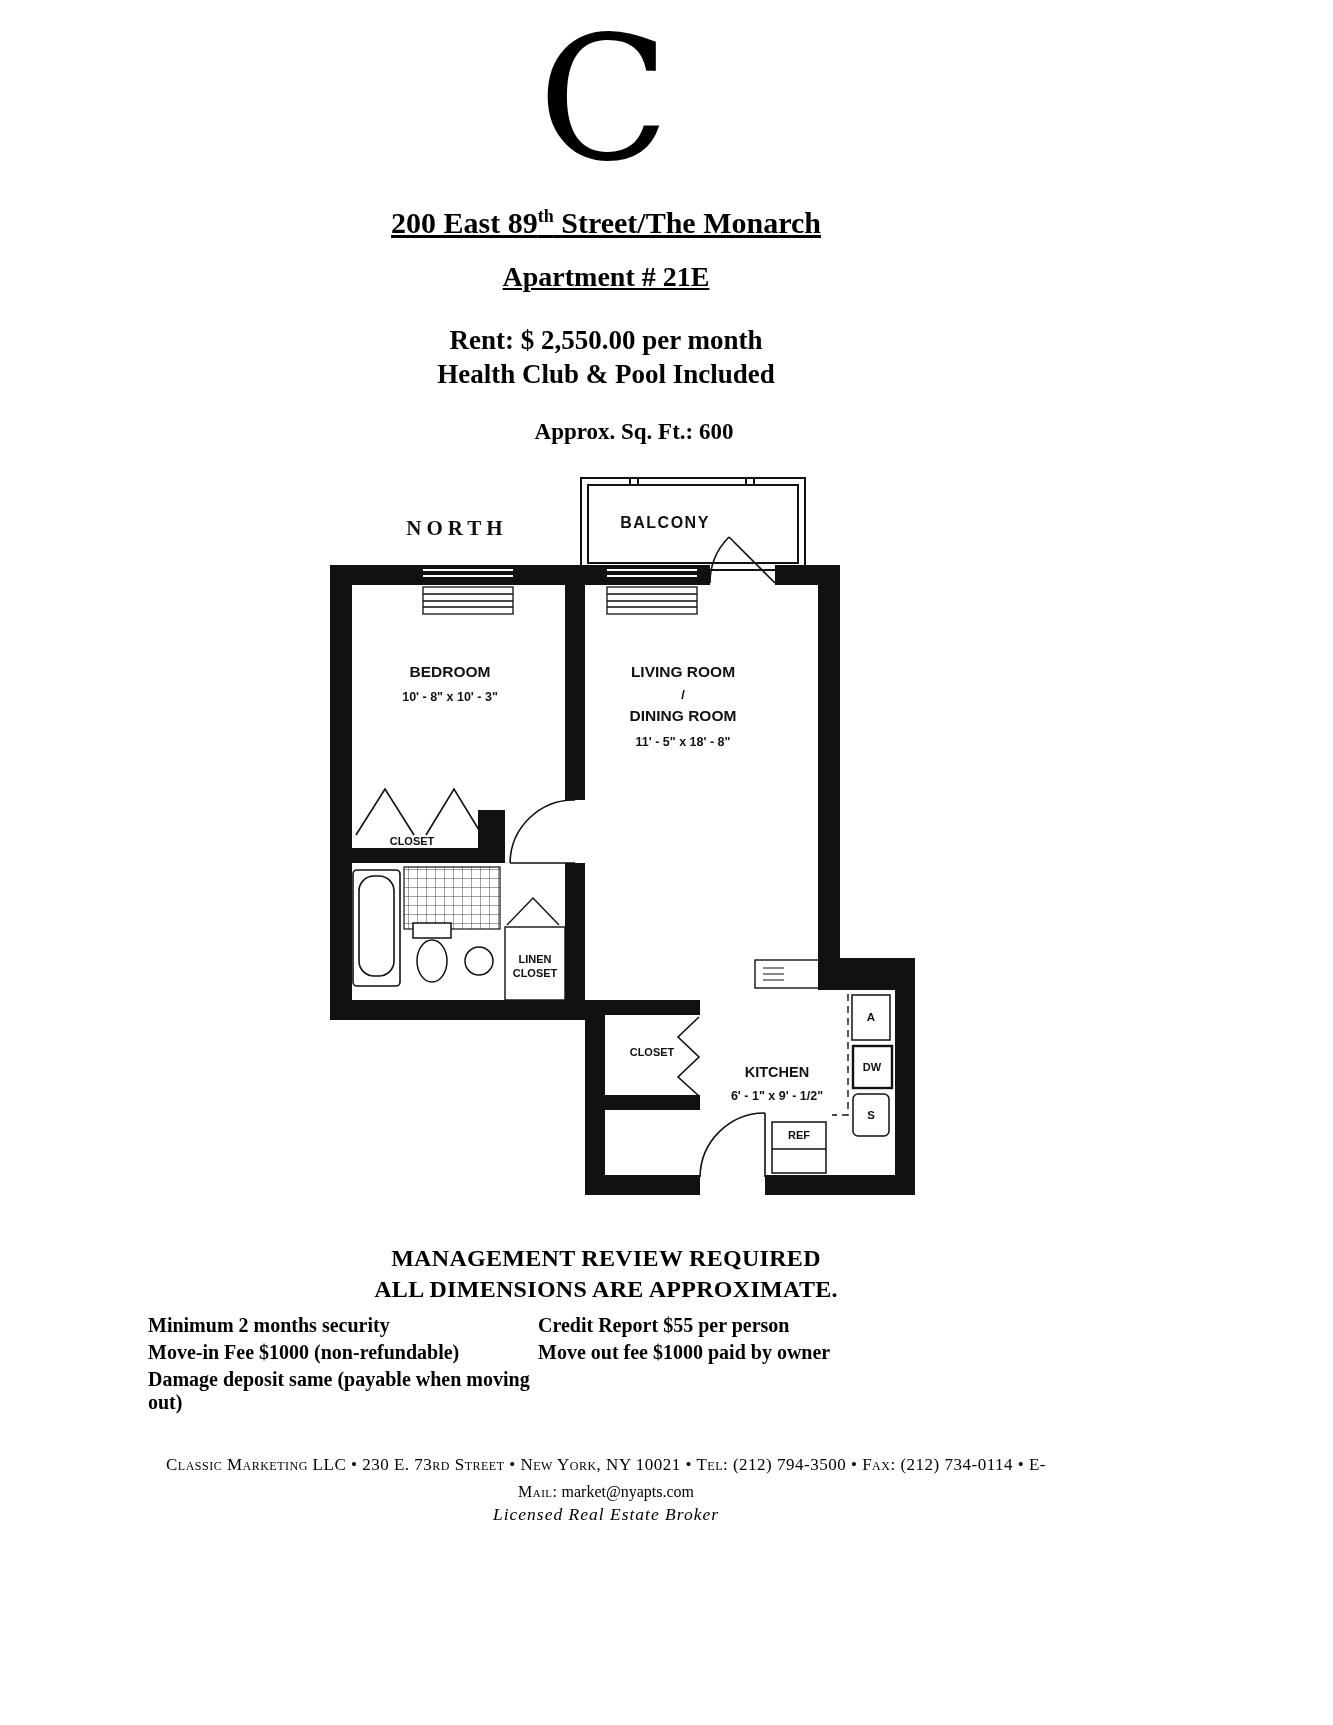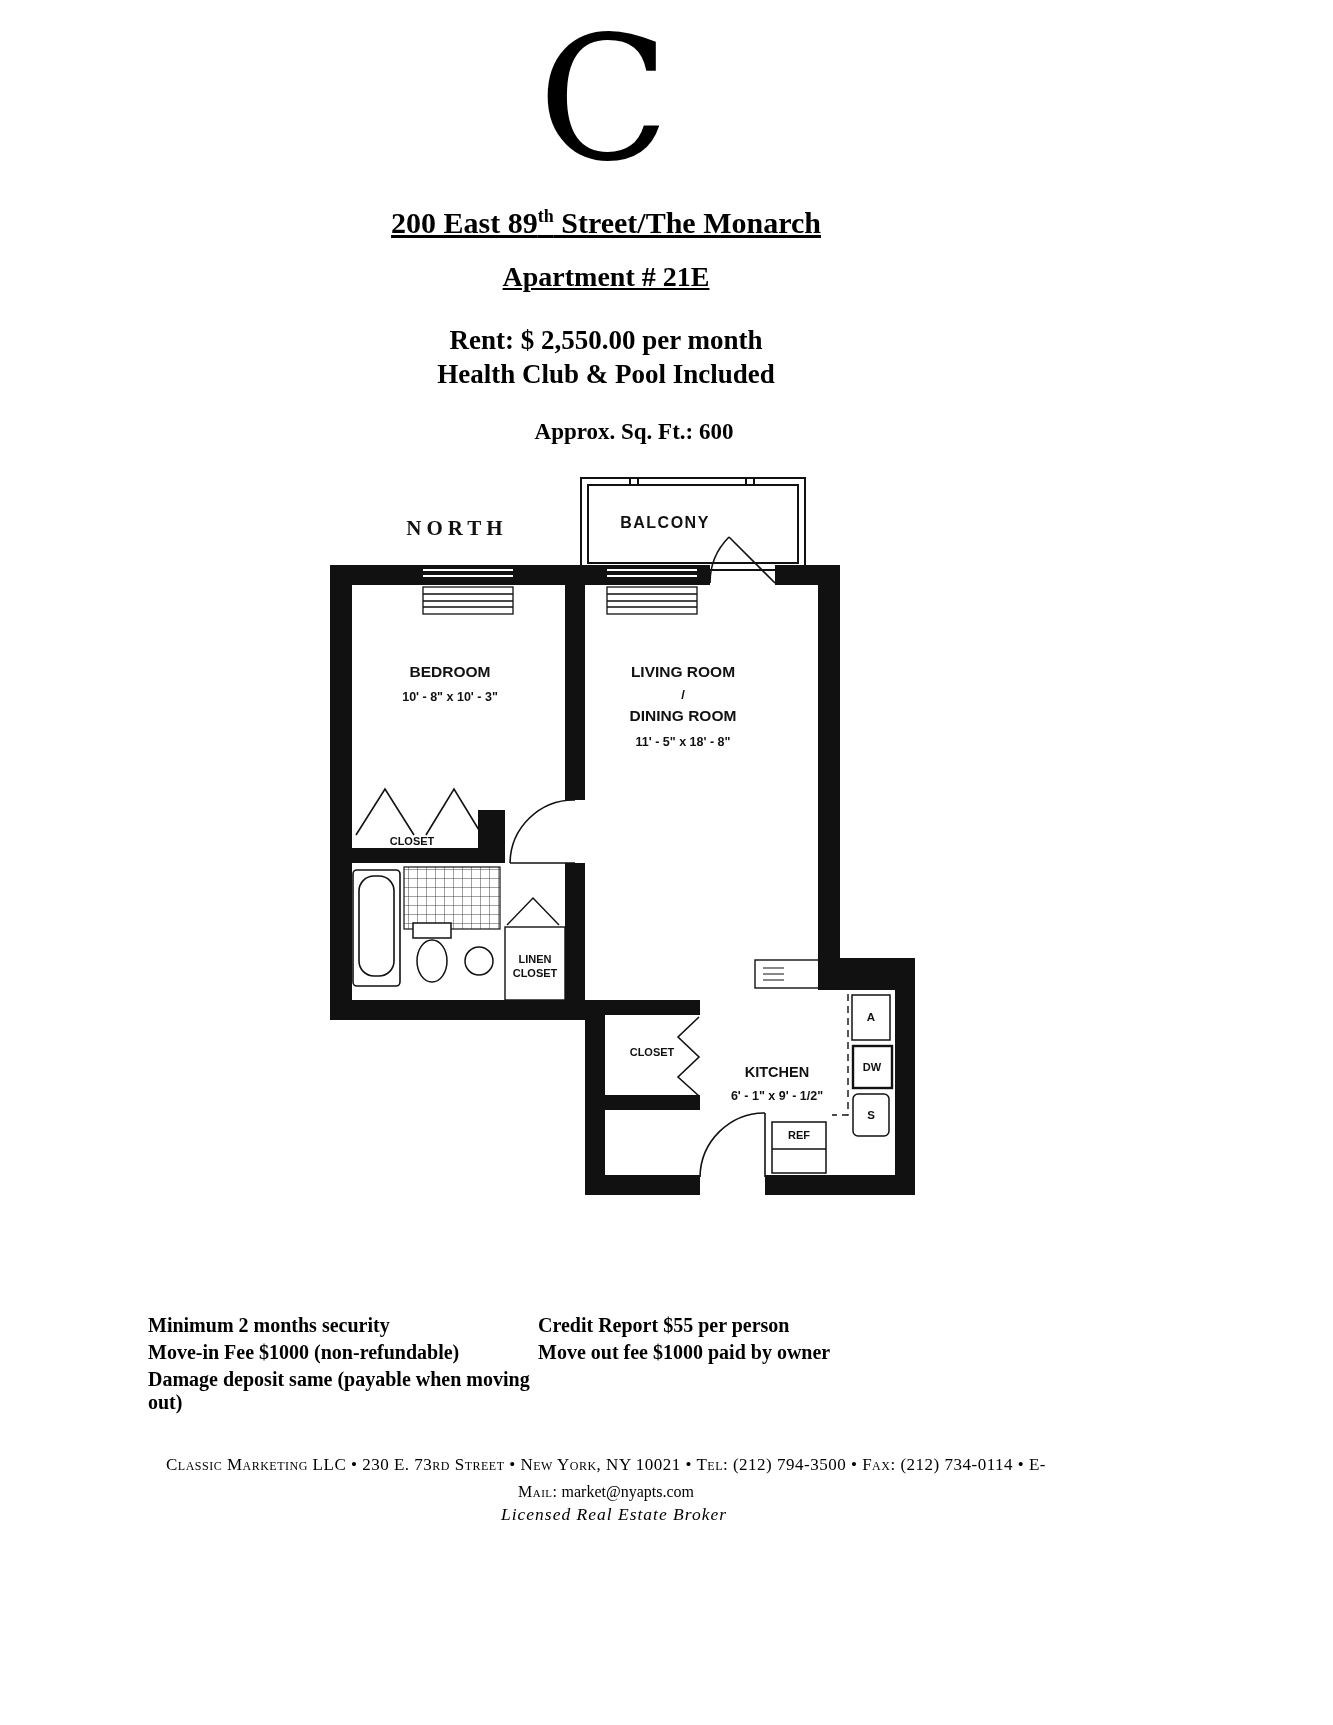--- a/index.html
+++ b/index.html
@@ -35,21 +35,21 @@
 
   
   .fees { position:absolute; left:148px; top:1314px; width:1060px; }
   .fees-heading { font-size:22px; font-weight:bold; margin-bottom:9px; }
   .fees-grid { display:grid; grid-template-columns:390px auto; row-gap:4px;
                font-size:20px; font-weight:bold; }
 
   
   .footer1 { top:1455px; font-size:17px; }
   .footer2 { top:1483px; font-size:16px; }
-  .footer3 { top:1504px; font-size:17.5px; font-style:italic; letter-spacing:1px;padding-left:8px; }
+  .footer3 { top:1504px; font-size:17.5px; font-style:italic; letter-spacing:1px; }
   .sc { font-variant:small-caps; letter-spacing:0.5px; }
 </style>
 </head>
 <body>
 
 <div class="page">
 
   <div class="cx logo-row">
     <div class="logo-wrap">
       <span class="logo-c">C</span>
@@ -168,20 +168,24 @@
     <text class="s10" x="235" y="522">CLOSET</text>
     <text class="s10" x="352" y="601">CLOSET</text>
     <text class="s14" x="477" y="622">KITCHEN</text>
     <text class="s12" x="477" y="645">6' - 1" x 9' - 1/2"</text>
     <text class="s11" x="571" y="566">A</text>
     <text class="s10" x="572" y="616">DW</text>
     <text class="s11" x="571" y="664">S</text>
     <text class="s10" x="499" y="684">REF</text>
   </svg>
 
+  <div class="cx mgmt">
+    <div>MANAGEMENT REVIEW REQUIRED</div>
+    <div>ALL DIMENSIONS ARE APPROXIMATE.</div>
+  </div>
 
   <div class="fees">
     <div class="fees-grid">
       <div>Minimum 2 months security</div>
       <div>Credit Report $55 per person</div>
       <div>Move-in Fee $1000 (non-refundable)</div>
       <div>Move out fee $1000 paid by owner</div>
       <div>Damage deposit same (payable when moving out)</div>
     </div>
   </div>

